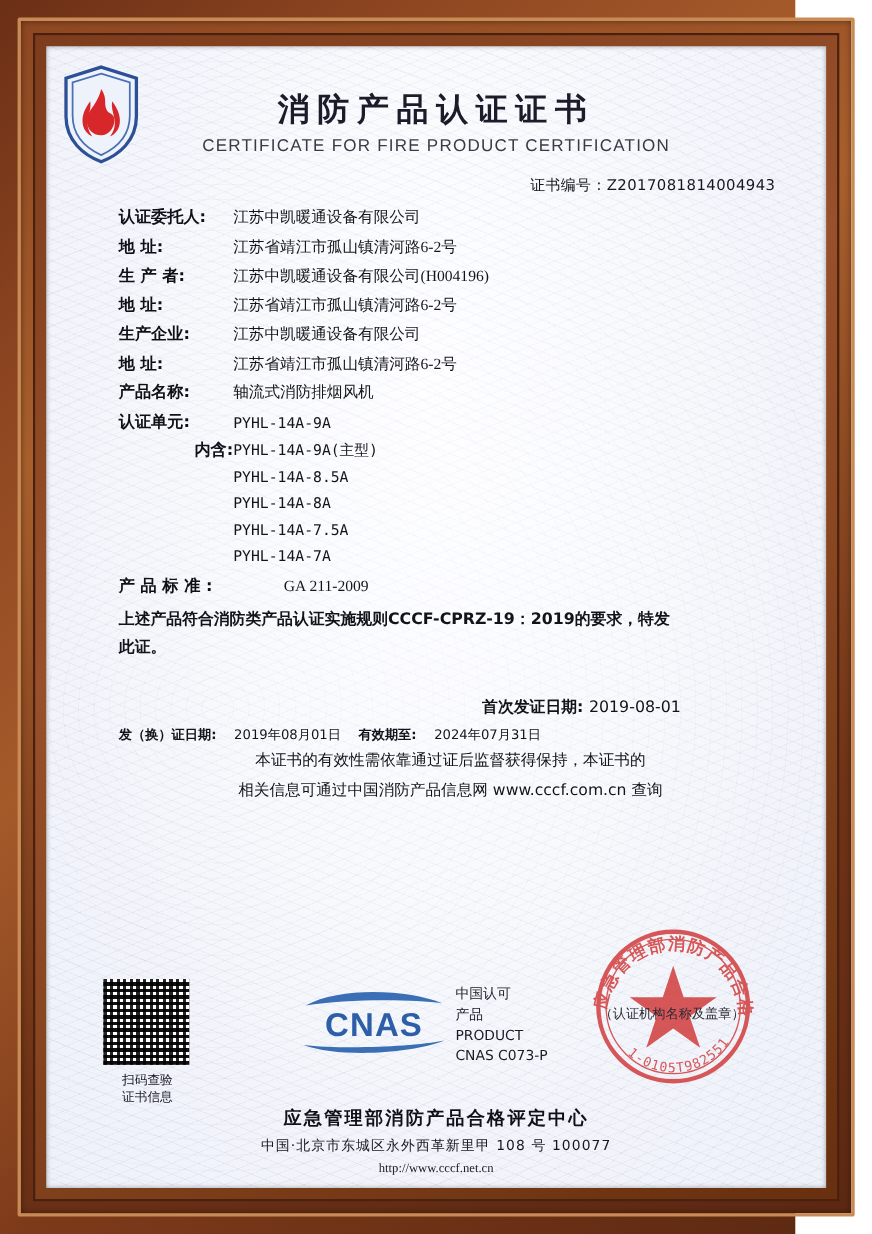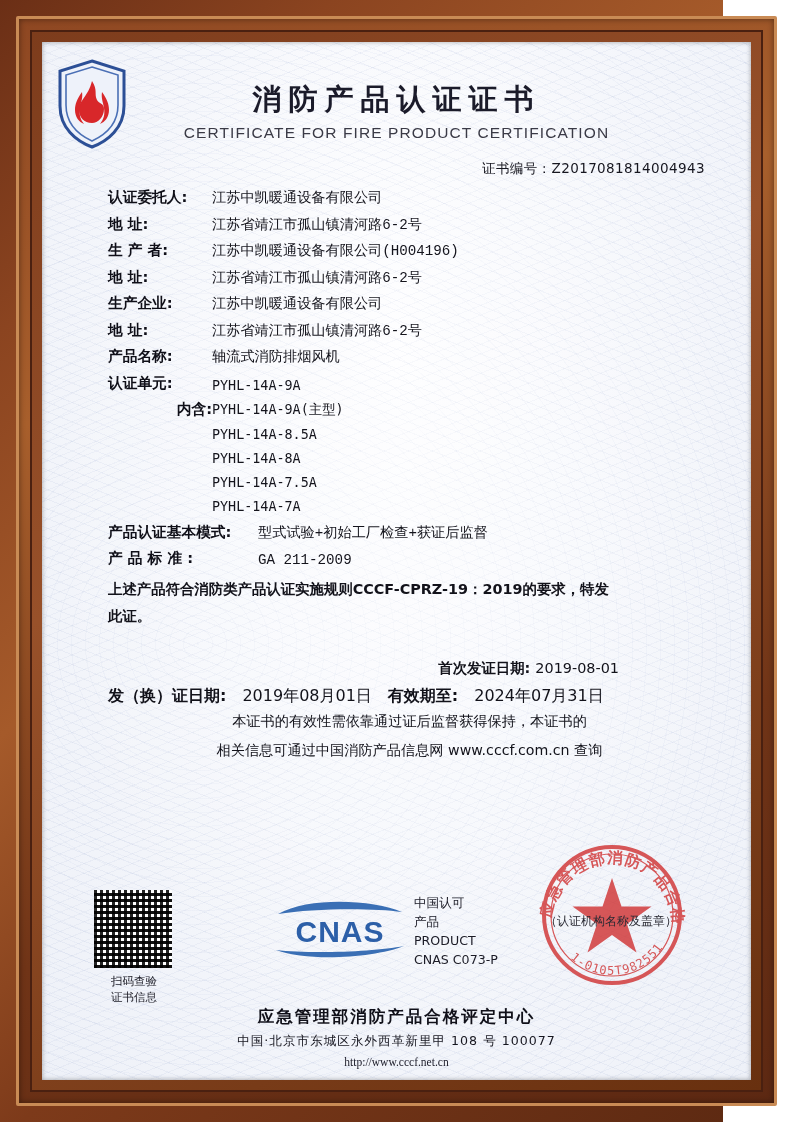--- a/index.html
+++ b/index.html
@@ -120,21 +120,21 @@
     width: 104px;
     flex: 0 0 104px;
     font-family: "DejaVu Sans", sans-serif;
     font-weight: 700;
     font-size: 14.7px;
     color: #0f0f18;
     white-space: nowrap;
   }
   .lbl.wide { width: 150px; flex-basis: 150px; }
   .val {
-    font-family: Liberation Mono, monospace;
+    font-family: Liberation Serif, serif;
     font-size: 14.2px;
     color: #14141c;
     white-space: nowrap;
   }
   .val.mono { font-family: "DejaVu Sans Mono", monospace; font-size: 13.4px; }
   .sub-row { margin-left: 104px; font-family: "DejaVu Sans Mono", monospace; font-size: 13.4px; margin-bottom: 9px; color:#14141c;}
 
   .para {
     font-family: "DejaVu Sans", sans-serif;
     font-size: 14.4px;
@@ -150,21 +150,21 @@
     margin-top: 30px;
     font-family: "DejaVu Sans", sans-serif;
     font-size: 14.4px;
     font-weight: 700;
     color: #12121a;
   }
   .dates-first .v { font-weight: 400; }
   .dates-row {
     margin-top: 8px;
     font-family: "DejaVu Sans", sans-serif;
-    font-size: 16px;
+    font-size: 12px;
     font-weight: 700;
     color: #12121a;
     display: flex;
     gap: 16px;
   }
   .dates-row .v { font-weight: 400; }
 
   .notice {
     margin-top: 0;
     text-align: center;
@@ -319,24 +319,20 @@
 
         <div class="row" style="margin-top:4px;">
           <div class="lbl" style="text-align:right;">内含:</div>
           <div class="val mono">PYHL-14A-9A(主型)</div>
         </div>
         <div class="sub-row">PYHL-14A-8.5A</div>
         <div class="sub-row">PYHL-14A-8A</div>
         <div class="sub-row">PYHL-14A-7.5A</div>
         <div class="sub-row">PYHL-14A-7A</div>
 
-        <div class="row">
-          <div class="lbl wide">产品认证基本模式:</div>
-          <div class="val">型式试验+初始工厂检查+获证后监督</div>
-        </div>
         <div class="row">
           <div class="lbl wide">产 品 标 准 :</div>
           <div class="val">GA 211-2009</div>
         </div>
 
         <div class="para" style="margin-top:8px;">上述产品符合消防类产品认证实施规则CCCF-CPRZ-19：2019的要求，特发</div>
         <div class="para">此证。</div>
 
         <div class="dates-first">
           <span>首次发证日期:</span>

